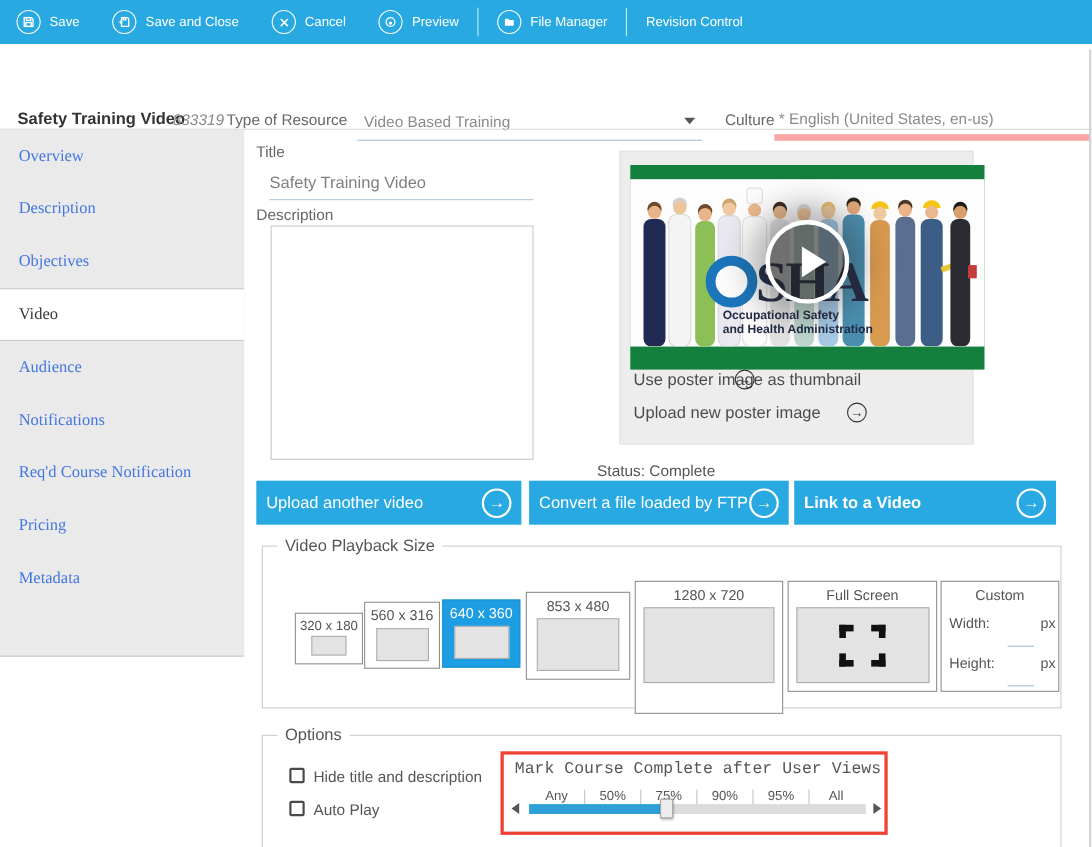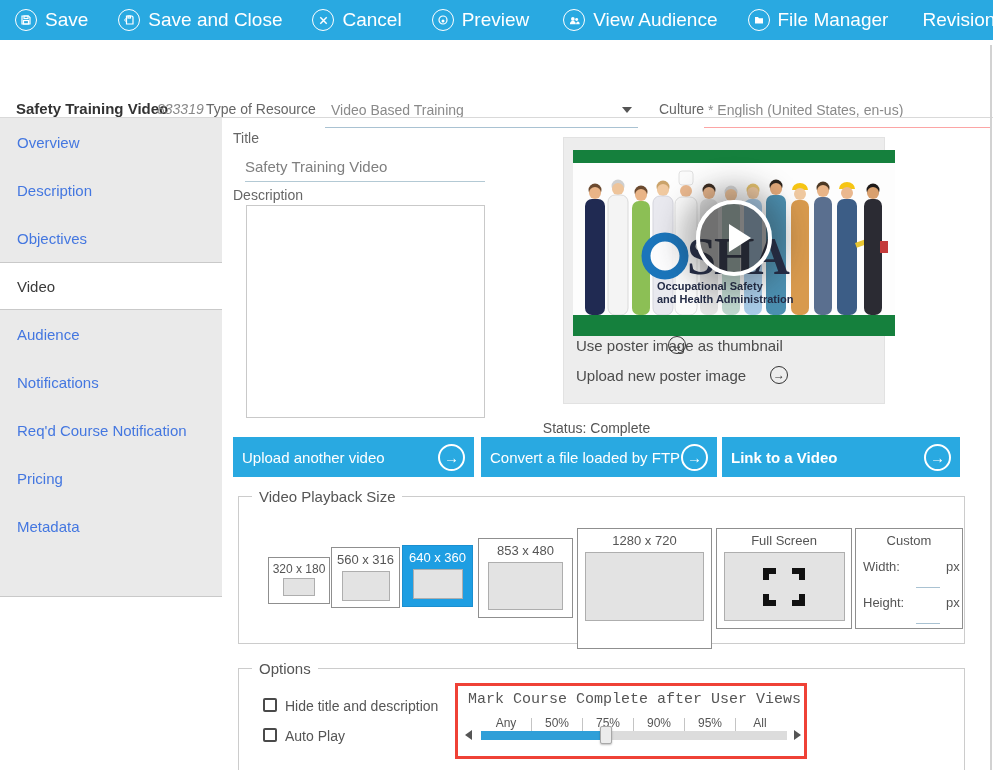--- a/index.html
+++ b/index.html
@@ -3,46 +3,46 @@
 <meta charset="utf-8">
 <style>
   * { box-sizing: border-box; margin: 0; padding: 0; }
   body { font-family: "Liberation Sans", sans-serif; background:#fff; }
   .page { position:relative; width:993px; height:770px; background:#fff; overflow:hidden; }
 
   
   .toolbar { position:absolute; top:0; left:0; width:993px; height:40px;
              background:#29a9e1; display:flex; align-items:center; color:#fff; }
   .tb-item { display:flex; align-items:center; gap:8px; padding:0 15px;
-             font-size:19px; cursor:pointer; white-space:nowrap; }
+             font-size:12px; cursor:pointer; white-space:nowrap; }
   .tb-circle { width:22px; height:22px; border:1.5px solid #fff; border-radius:50%;
                display:flex; align-items:center; justify-content:center; flex:0 0 auto; }
   .tb-divider { width:1px; height:26px; background:rgba(255,255,255,.75); margin:0 2px; }
 
   
   .header { position:absolute; top:40px; left:0; width:993px; height:77px; background:#fff; }
   .hdr-line { position:absolute; top:117px; left:0; width:993px; height:1px; background:#d9d9d9; }
   .res-title { position:absolute; left:16px; top:60px; font-size:15px; font-weight:bold; color:#333; }
   .res-id { position:absolute; left:157px; top:61px; font-size:14px; font-style:italic; color:#888; }
   .lbl { color:#666; font-size:14px; }
   .type-label { position:absolute; left:206px; top:61px; }
   .type-select { position:absolute; left:325px; top:53px; width:313px; height:35px;
                  border-bottom:1px solid #a9c2d2; display:flex; align-items:center;
                  justify-content:space-between; padding:0 6px; cursor:pointer; }
   .type-value { font-size:14px; color:#8a8a8a; }
   .dd-arrow { width:0; height:0; border-left:5px solid transparent; border-right:5px solid transparent;
               border-top:6px solid #555; }
   .culture-label { position:absolute; left:659px; top:61px; }
   .culture-field { position:absolute; left:704px; top:53px; width:286px; height:35px;
-                   border-bottom:1px solid #fca5a5; display:flex; align-items:center; padding:0 4px; }
+                   border-bottom:6px solid #fca5a5; display:flex; align-items:center; padding:0 4px; }
   .culture-value { font-size:14px; color:#8a8a8a; }
 
   
   .sidebar { position:absolute; top:118px; left:0; width:222px; height:479px;
-             background:#eaeaea; border-bottom:1px solid #c9c9c9; }
+             background:#eaeaea; border-bottom:1px solid #c9c9c9;font-family:Liberation Serif, serif; }
   .side-item { height:48px; display:flex; align-items:center; padding-left:17px;
                font-size:15px; color:#4477e0; cursor:pointer; }
   .side-item.active { background:#fff; color:#3a3a3a;
                       border-top:1px solid #c9c9c9; border-bottom:1px solid #c9c9c9; }
 
   
   .fld-label { position:absolute; font-size:14px; color:#666; }
   .title-input { position:absolute; left:245px; top:152px; width:240px; height:30px;
                  border:none; border-bottom:1px solid #b3c9d4; font-size:15px; color:#7f7f7f;
                  font-family:"Liberation Sans", sans-serif; background:transparent; outline:none; }
@@ -156,31 +156,20 @@
         <svg width="12" height="12" viewBox="0 0 24 24">
           <circle cx="12" cy="12" r="8" fill="none" stroke="#fff" stroke-width="2.4"></circle>
           <circle cx="12" cy="14" r="3" fill="#fff"></circle>
         </svg>
       </span>
       <span>Preview</span>
     </div>
     <div class="tb-divider"></div>
     <div class="tb-item">
       <span class="tb-circle">
-        <svg width="13" height="13" viewBox="0 0 24 24" fill="#fff">
-          <circle cx="9" cy="9" r="3.4"></circle>
-            <circle cx="16" cy="10" r="2.7"></circle>
-          <path d="M3.5 19c0-4 2.5-6.4 5.5-6.4s5.5 2.4 5.5 6.4z"></path>
-          <path d="M14.8 19c.2-3 1.7-5.2 3.7-5.2 1.6 0 3 1.8 3 5.2z"></path>
-        </svg>
-      </span>
-      <span>View Audience</span>
-    </div>
-    <div class="tb-item">
-      <span class="tb-circle">
         <svg width="12" height="12" viewBox="0 0 24 24" fill="#fff">
           <path d="M4 6h6l2 2.3h8V19H4z"></path>
         </svg>
       </span>
       <span>File Manager</span>
     </div>
     <div class="tb-divider"></div>
     <div class="tb-item">
       <span>Revision Control</span>
     </div>

